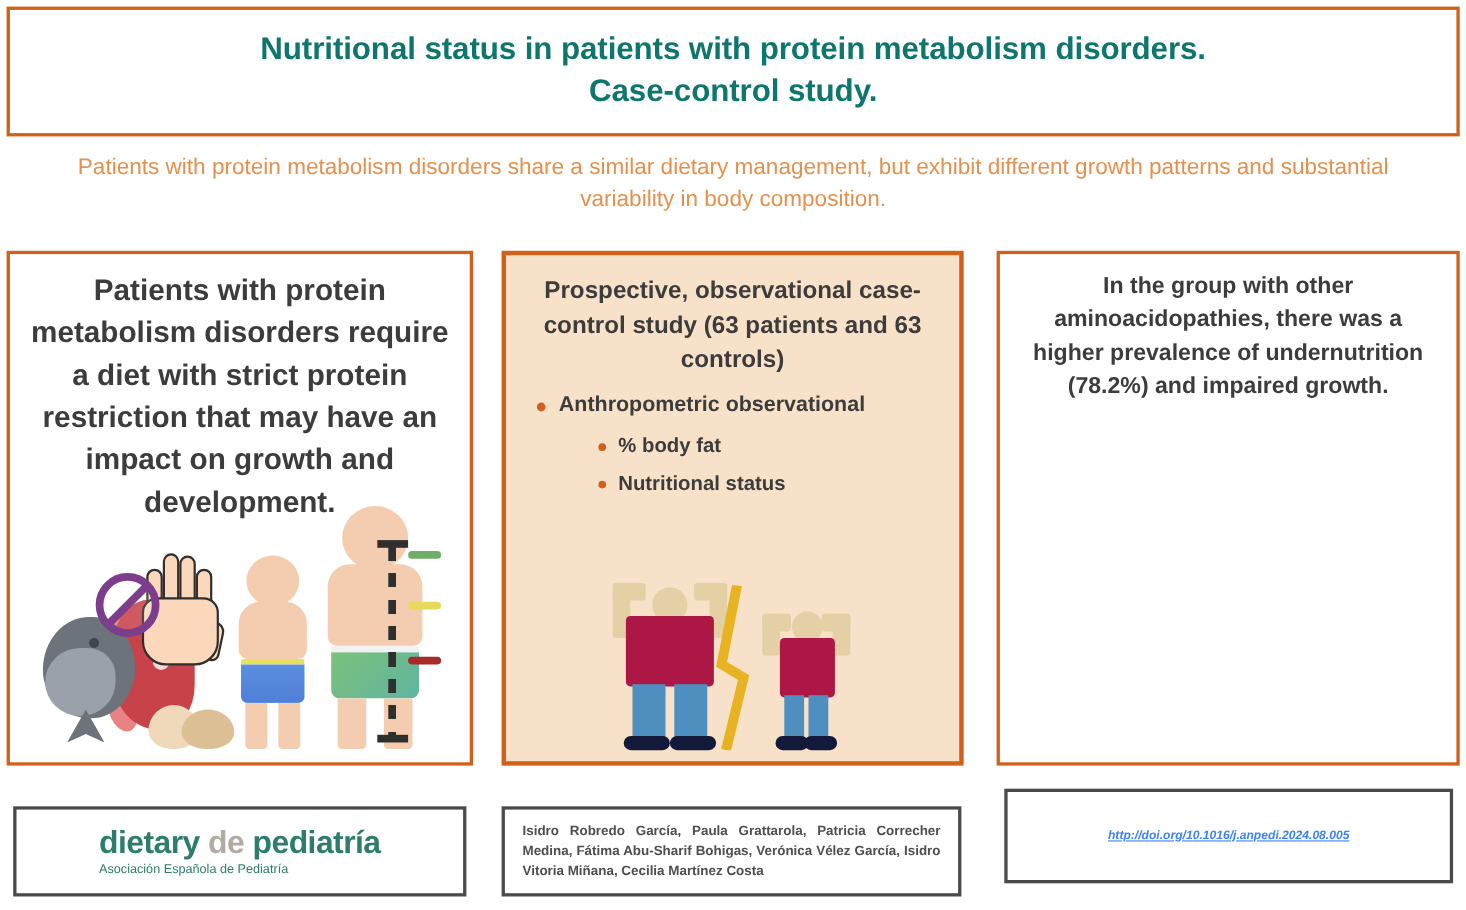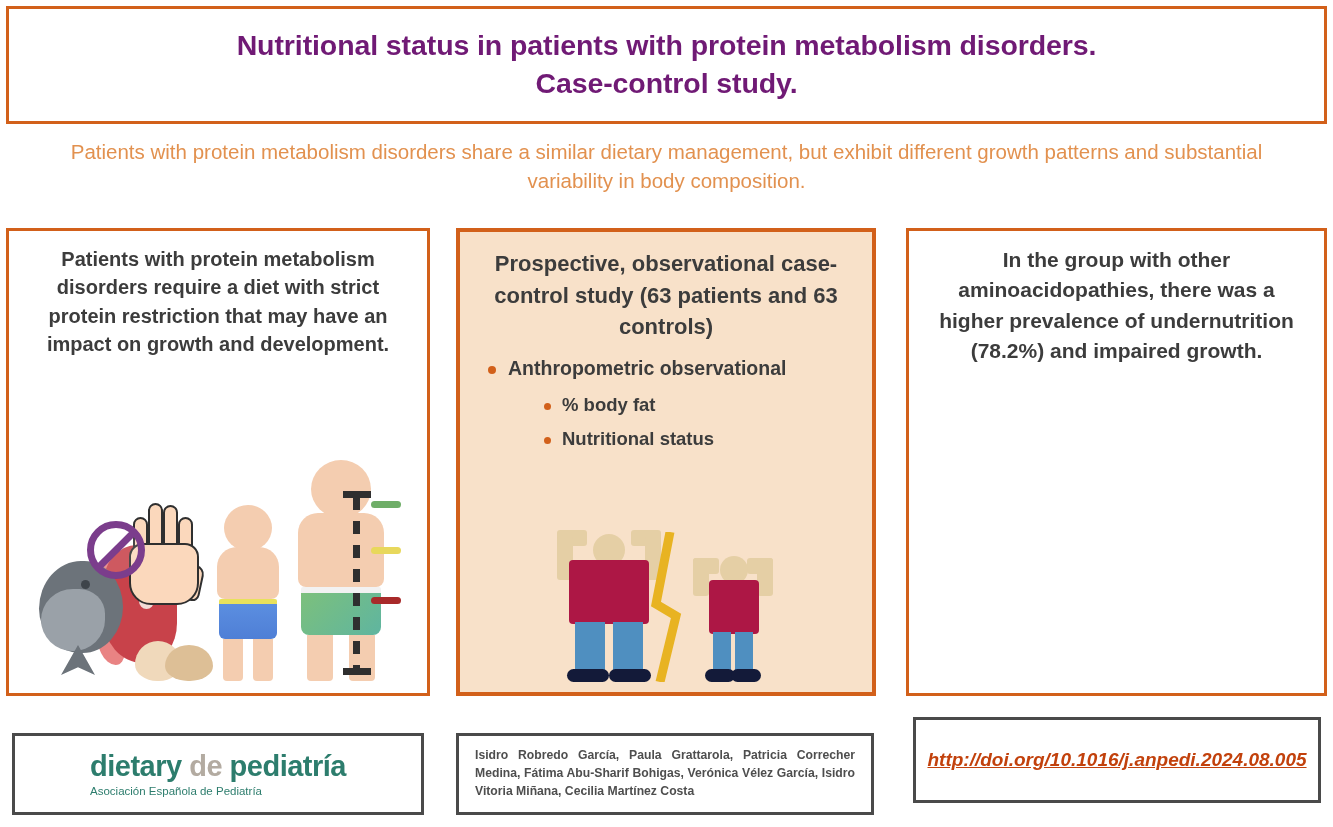--- a/index.html
+++ b/index.html
@@ -30,21 +30,21 @@
     background: #ffffff;
     display: flex;
     align-items: center;
     justify-content: center;
     text-align: center;
     padding: 4px 18px;
   }
   .title-text {
     font-size: 28.5px;
     font-weight: bold;
-    color: #701a75;
+    color: #0f766e;
     line-height: 1.32;
     letter-spacing: -0.1px;
   }
 
   
   .subtitle {
     position: absolute;
     left: 40px;
     top: 137px;
     width: 1253px;
@@ -64,21 +64,21 @@
     display: flex;
     flex-direction: column;
     align-items: center;
   }
   .panel-left   { left: 6px;   width: 424px; border: 3px solid #d2601a; }
   .panel-center { left: 456px; width: 420px; border: 4px solid #d2601a;
                   background: #f8e1c9; padding-top: 16px; }
   .panel-right  { left: 906px; width: 421px; border: 3px solid #d2601a; }
 
   .panel-head {
-    font-size: 20px;
+    font-size: 27px;
     font-weight: bold;
     color: #3c3c3c;
     text-align: center;
     line-height: 1.42;
   }
   .panel-center .panel-head { font-size: 22px; line-height: 1.44; }
   .panel-right .panel-head  { font-size: 21px; line-height: 1.45; }
   .panel-right .panel-head + .panel-head { margin-top: 16px; }
 
   
@@ -278,22 +278,22 @@
     letter-spacing: -0.5px; line-height: 1;
   }
   .logo-de { color: #b3aba1; }
   .logo-sub { font-size: 11.5px; color: #2d7d6d; margin-top: 4px; }
 
   .authors {
     font-size: 12.2px; font-weight: bold; color: #4e4e4e;
     line-height: 1.45; text-align: justify;
   }
   .doi-link {
-    font-size: 19px; font-weight: bold; font-style: italic;
-    color: #c2410c; text-decoration: underline;
+    font-size: 11px; font-weight: bold; font-style: italic;
+    color: #3b82f6; text-decoration: underline;
   }
 </style>
 </head>
 <body>
 
 <div class="poster">
 
   <div class="title-box">
     <div class="title-text">
       <span>Nutritional status in patients with protein metabolism disorders.</span><br>

